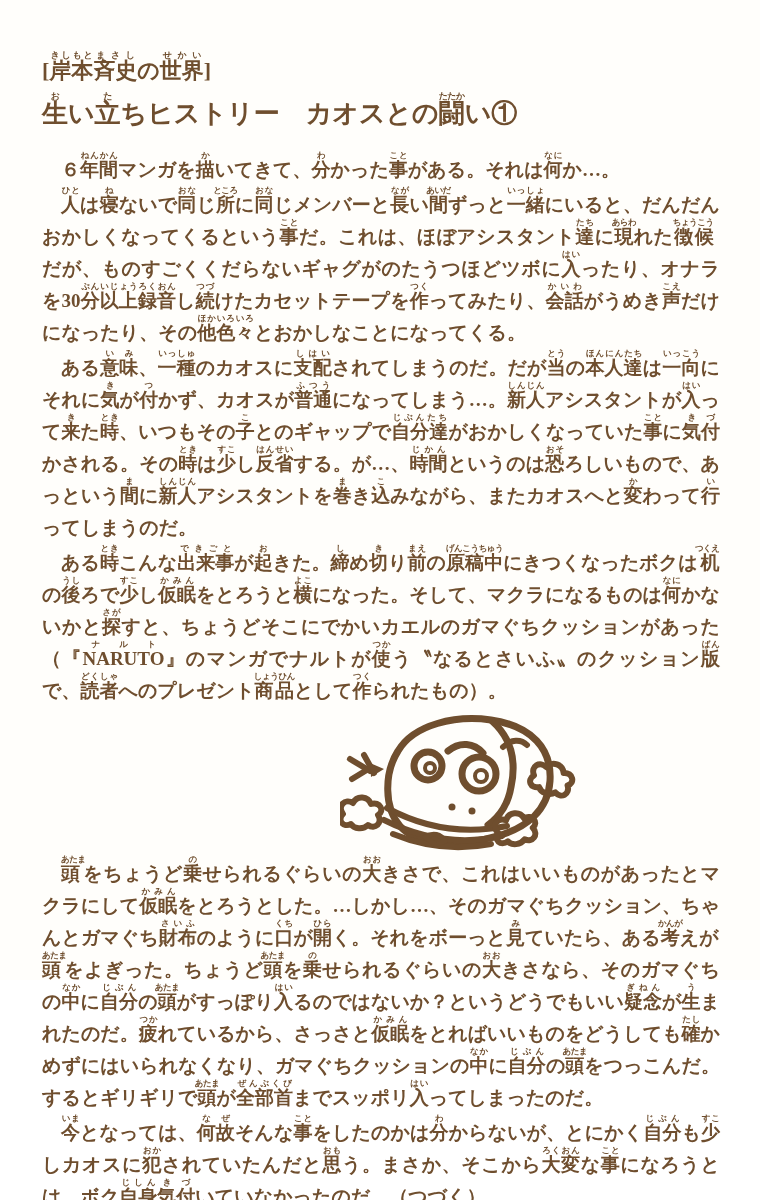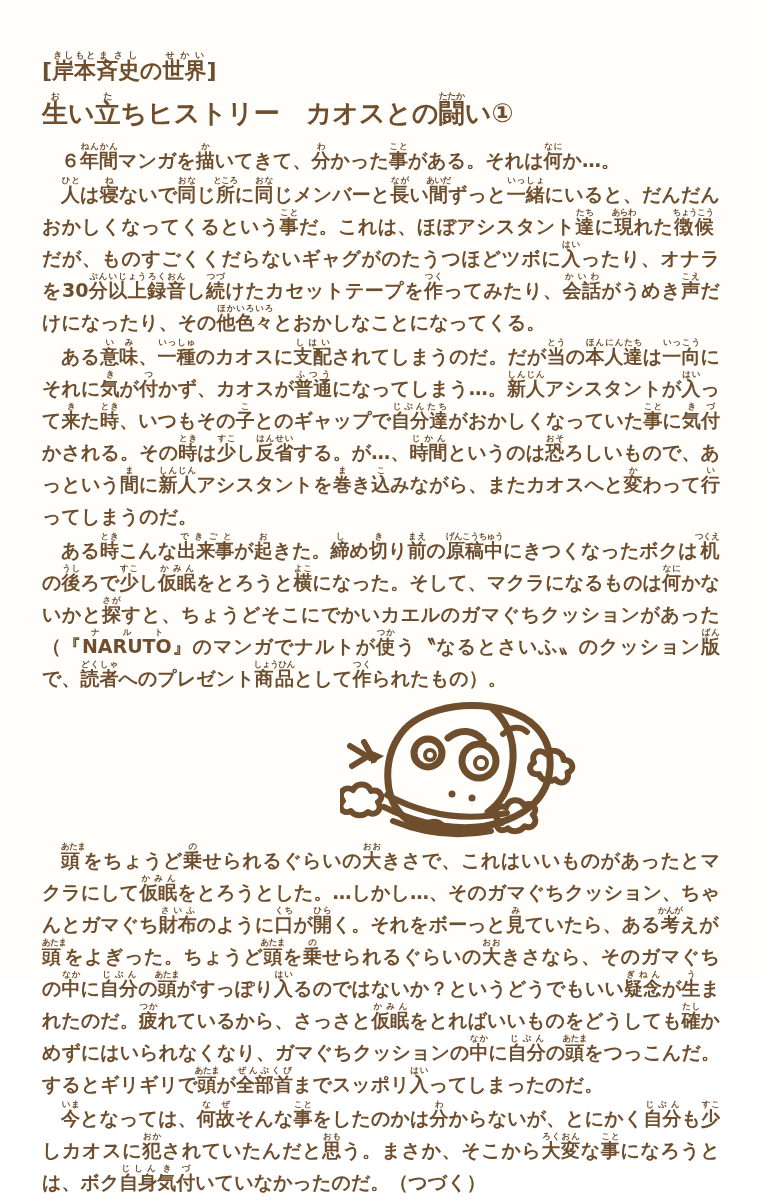--- a/index.html
+++ b/index.html
@@ -1,21 +1,21 @@
 <!DOCTYPE html>
 <html lang="ja"><head>
 <meta charset="utf-8">
 <style>
   html,body{margin:0;padding:0;background:#ffffff;}
   body{width:760px;height:1200px;overflow:hidden;position:relative;
        font-family:"DejaVu Sans",sans-serif;}
   .page{box-sizing:border-box;width:760px;height:980px;
-        padding:50px 40px 0 42px;background:#fffefb;color:#6f4e2e;}
+        padding:50px 40px 0 42px;background:#fffefb;color:#6f4e2e;font-family:Liberation Serif, serif;}
   .series-title{font-size:22px;font-weight:bold;line-height:40px;margin:0;}
-  .article-title{font-size:26px;font-weight:bold;line-height:42px;margin:0 0 8px 0;}
+  .article-title{font-size:26px;font-weight:bold;line-height:42px;margin:0 0 16px 0;}
   .body-text p{margin:0;font-size:19px;font-weight:600;line-height:32px;
                text-align:justify;text-indent:1em;letter-spacing:0;}
   ruby{ruby-position:over;}
   rt{font-size:8.5px;font-weight:600;letter-spacing:-0.5px;}
   .series-title rt,.article-title rt{font-size:9px;}
   figure.frog{margin:4px 0 2px 298px;width:258px;height:142px;}
   figure.frog svg{display:block;}
 </style>
 </head>
 <body>

